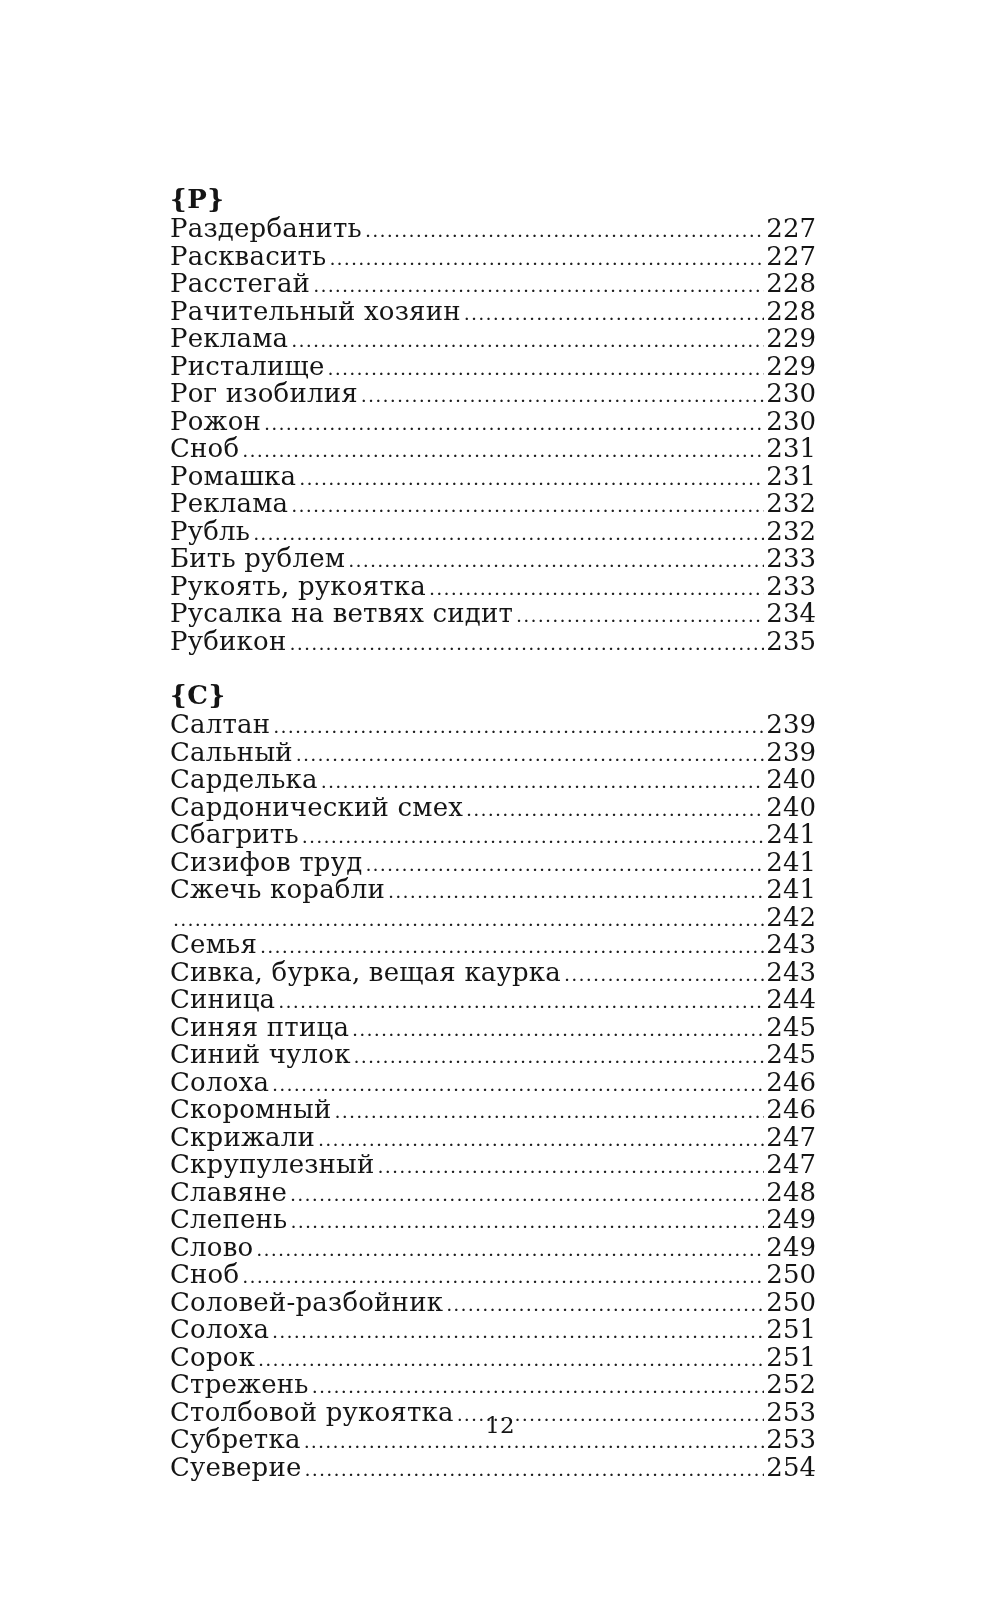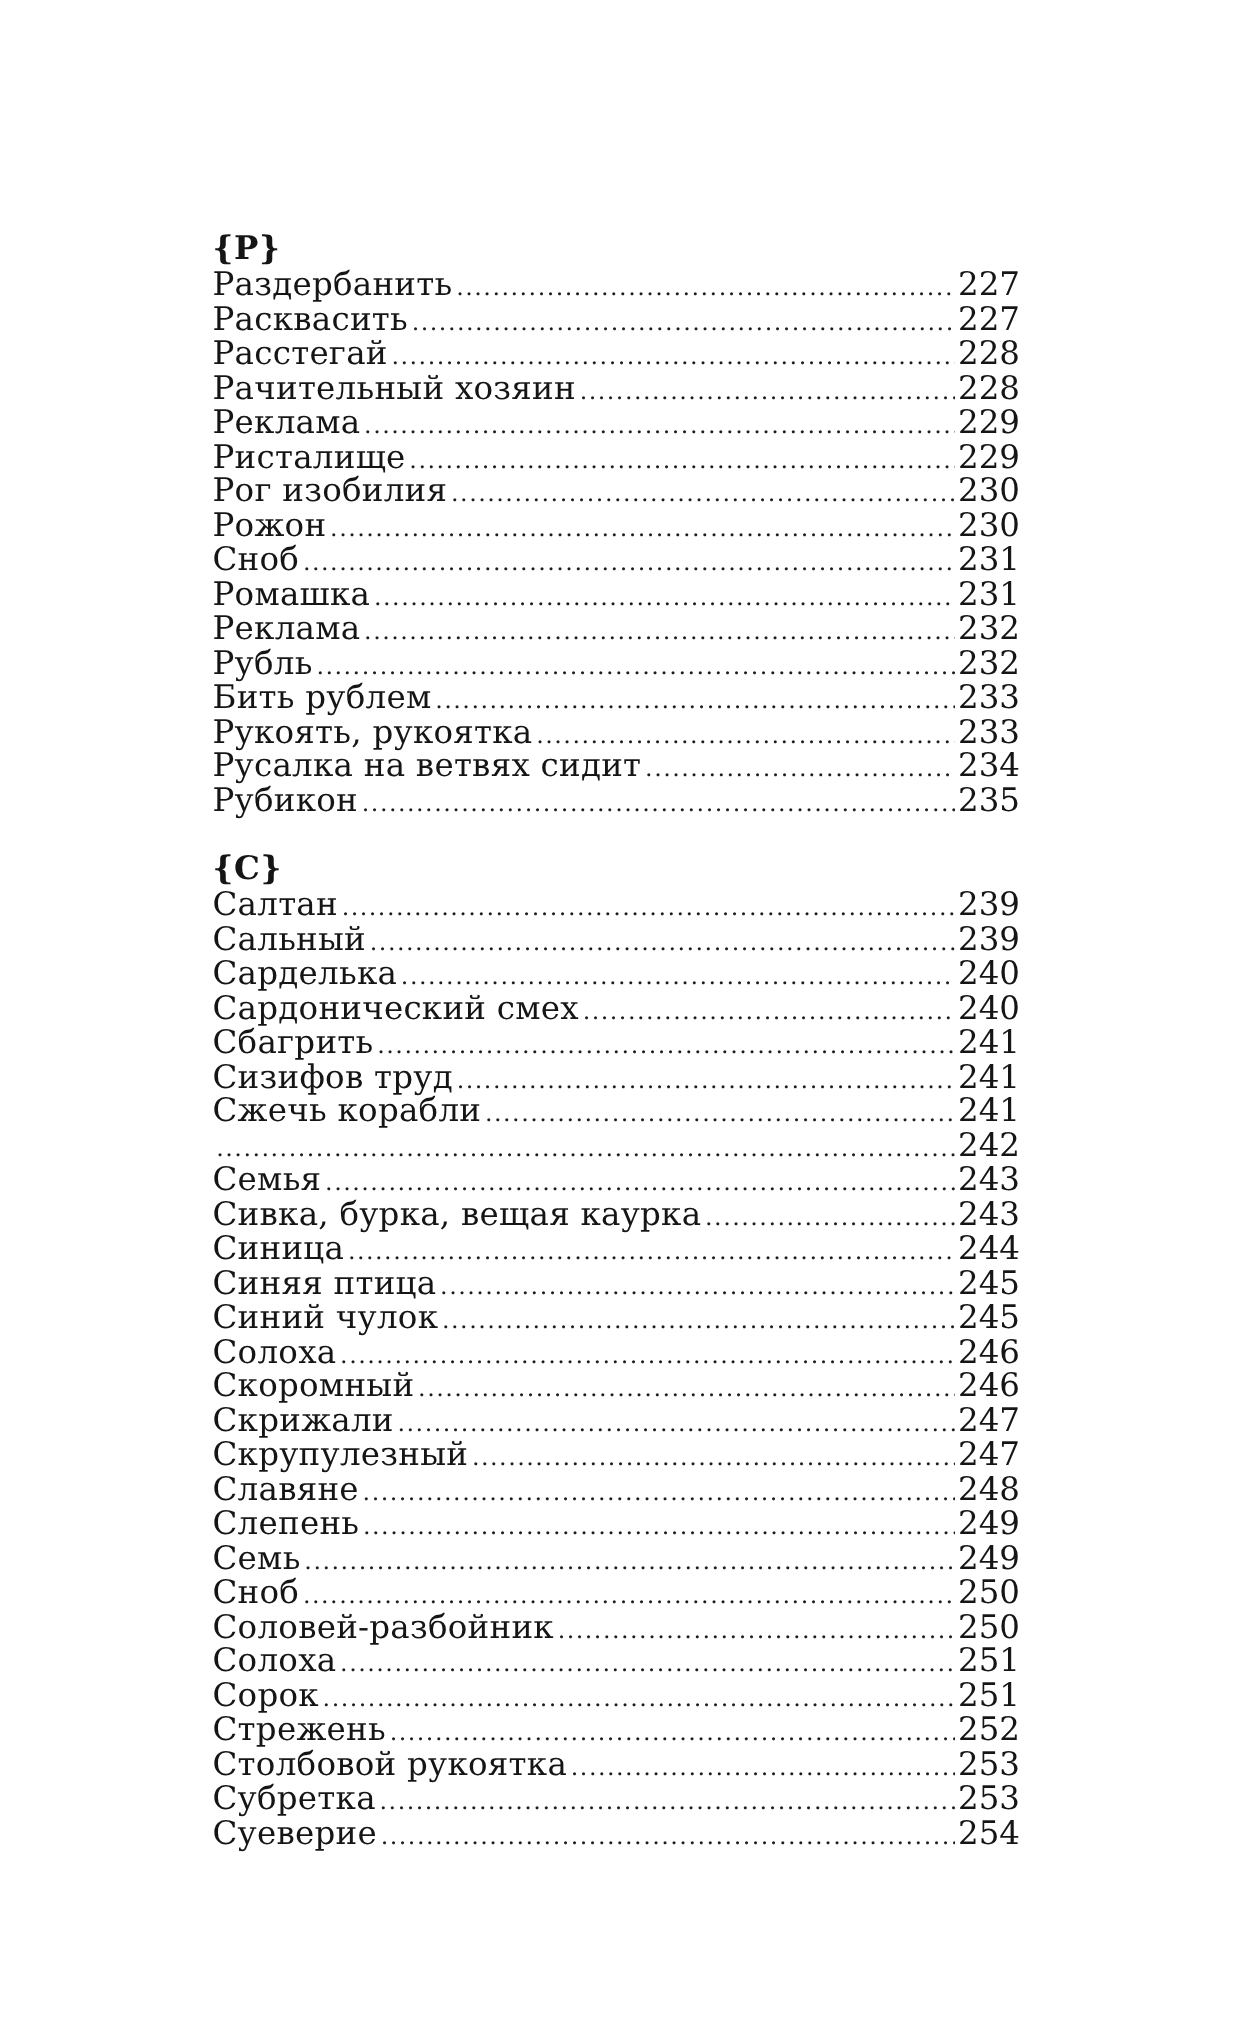--- a/index.html
+++ b/index.html
@@ -285,21 +285,21 @@
     <span class="entry-page">248</span>
   </div>
 
   <div class="toc-entry">
     <span class="entry-title">Слепень</span>
     <span class="dot-leader"></span>
     <span class="entry-page">249</span>
   </div>
 
   <div class="toc-entry">
-    <span class="entry-title">Семь</span>
+    <span class="entry-title">Слово</span>
     <span class="dot-leader"></span>
     <span class="entry-page">249</span>
   </div>
 
   <div class="toc-entry">
     <span class="entry-title">Сноб</span>
     <span class="dot-leader"></span>
     <span class="entry-page">250</span>
   </div>
 
@@ -340,13 +340,14 @@
   </div>
 
   <div class="toc-entry">
     <span class="entry-title">Суеверие</span>
     <span class="dot-leader"></span>
     <span class="entry-page">254</span>
   </div>
 </div>
   </section>
 </main>
+  <footer class="folio">12</footer>
 </div>
 
 </body></html>

